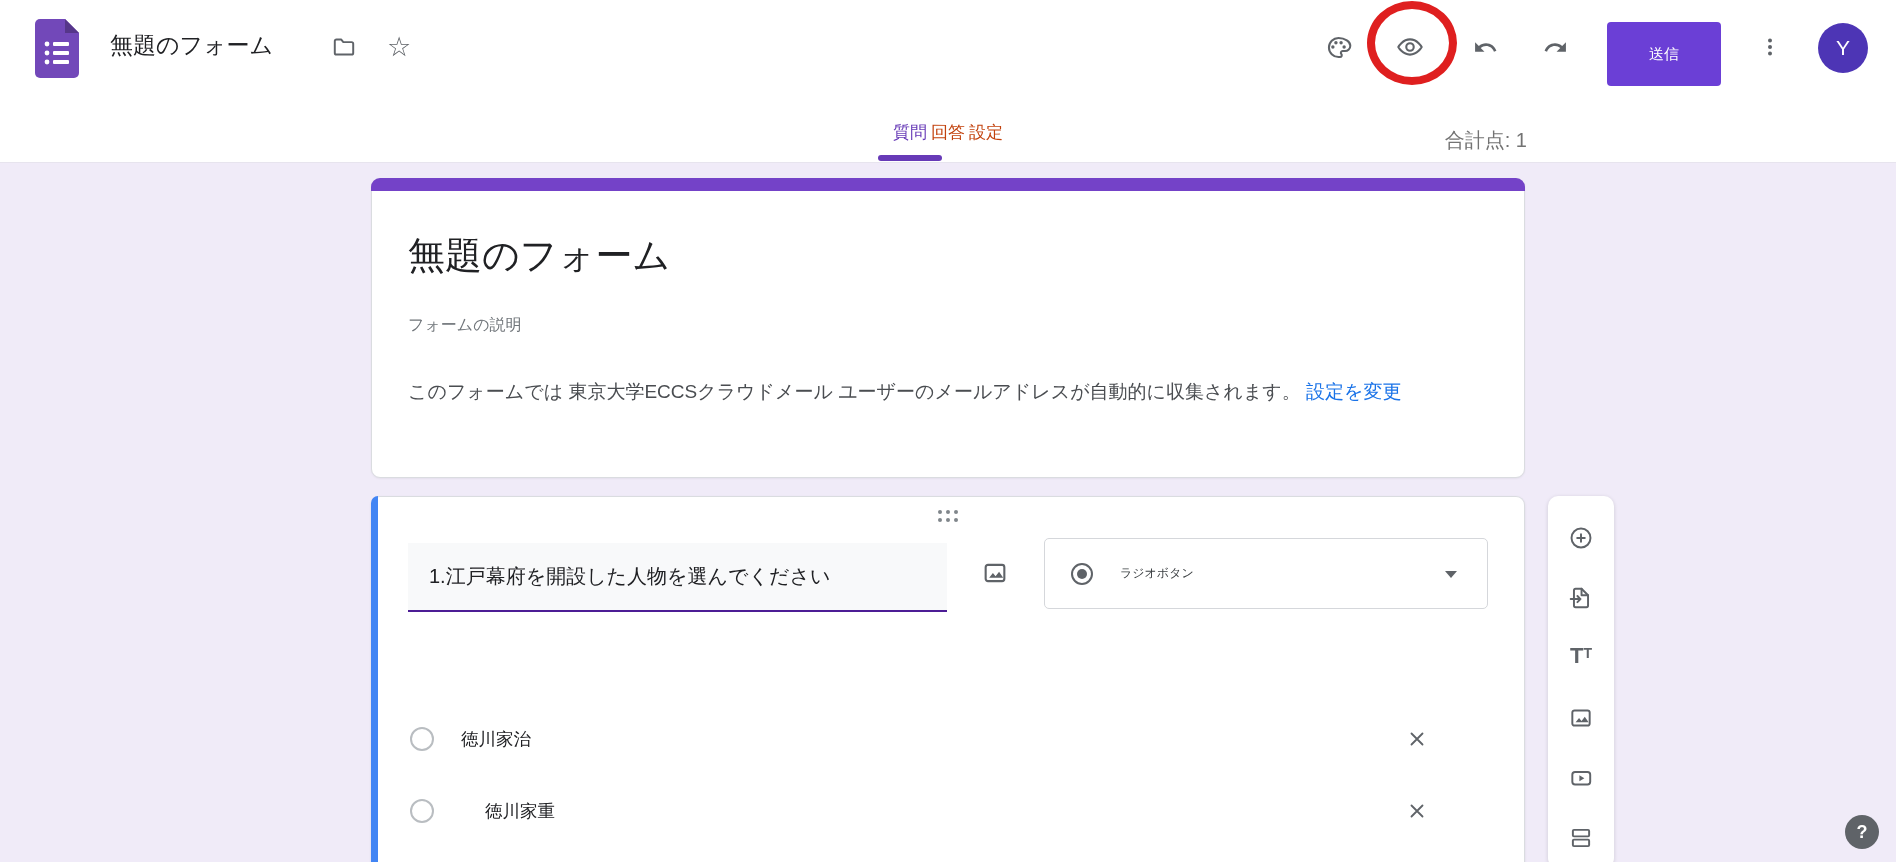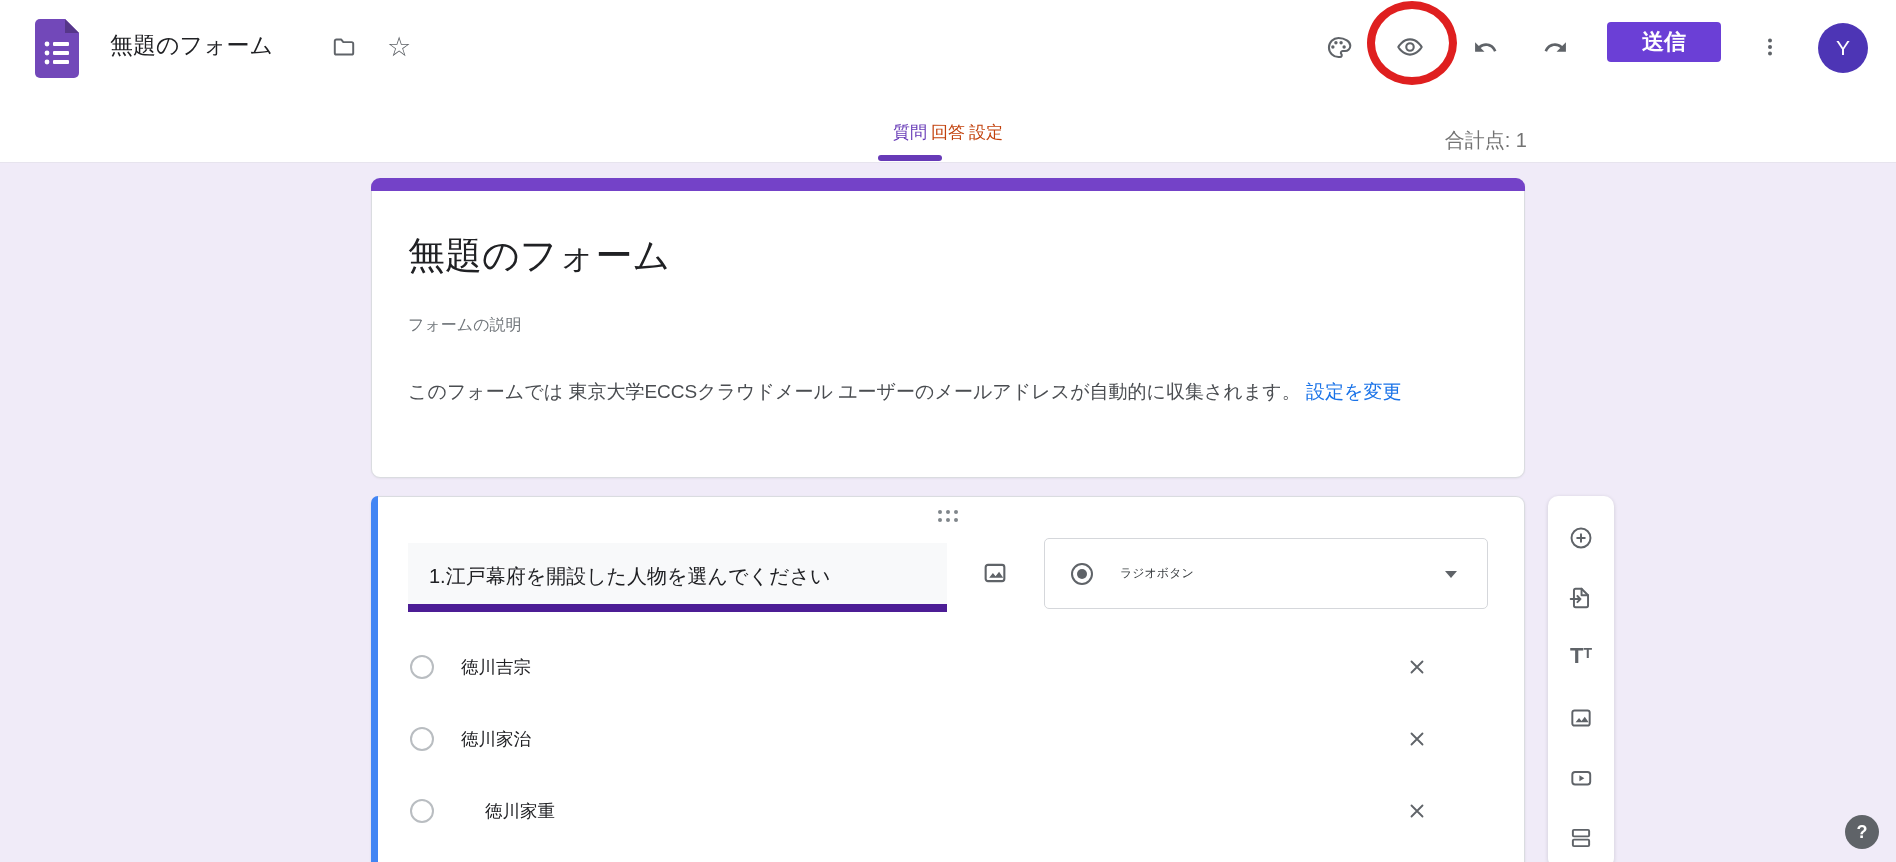--- a/index.html
+++ b/index.html
@@ -14,22 +14,22 @@
   .fillg{fill:#5f6368;}
 
   
   .header{position:absolute;left:0;top:0;width:1896px;height:162px;background:#ffffff;border-bottom:1px solid #e7e4ee;}
   .logo{position:absolute;left:35px;top:19px;width:44px;height:59px;cursor:pointer;}
   .doc-title{position:absolute;left:110px;top:30px;font-size:23px;color:#202124;}
   .hicon{position:absolute;width:36px;height:36px;top:29px;display:flex;align-items:center;justify-content:center;border-radius:50%;cursor:pointer;}
   .star-glyph{font-size:27px;color:#5f6368;line-height:27px;}
   .save-status{position:absolute;left:453px;top:28px;width:200px;font-size:14.5px;line-height:22px;color:#5f6368;}
   .annotation{position:absolute;left:1367px;top:1px;width:90px;height:84px;border:8px solid #df1f1f;border-radius:50%;box-sizing:border-box;pointer-events:none;}
-  .send-btn{position:absolute;left:1607px;top:22px;width:114px;height:40px;background:#6b3fd6;color:#ffffff;
-    border:none;border-radius:4px;font-size:22px;font-family:inherit;cursor:pointer;font-weight:bold;}
+  .send-btn{position:absolute;left:1607px;top:22px;width:114px;height:64px;background:#6b3fd6;color:#ffffff;
+    border:none;border-radius:4px;font-size:15px;font-family:inherit;cursor:pointer;}
   .avatar{position:absolute;left:1818px;top:23px;width:50px;height:50px;border-radius:50%;background:#4d35b5;
     color:#fff;font-size:21px;display:flex;align-items:center;justify-content:center;cursor:pointer;}
 
   
   .tabs{position:absolute;left:0;top:120px;width:100%;display:flex;justify-content:center;}
   .tab{position:relative;font-size:17px;line-height:25px;color:#c2410c;cursor:pointer;padding:0 2px;}
   .tab.active{color:#673ab7;}
   .tab.active::after{content:"";position:absolute;left:50%;transform:translateX(-50%);top:35px;width:64px;height:6px;
     background:#673ab7;border-radius:3px;}
   .total-points{position:absolute;right:369px;top:127px;font-size:20px;color:#737373;margin-left:33px;}
@@ -44,21 +44,21 @@
   .email-notice a{color:#1a73e8;text-decoration:none;cursor:pointer;}
 
   
   .q-card{position:absolute;left:371px;top:496px;width:1154px;height:372px;background:#fff;
     border:1px solid #dadce0;border-bottom:none;border-radius:9px 9px 0 0;box-sizing:border-box;
     box-shadow:0 1px 3px rgba(0,0,0,.08);}
   .blue-bar{position:absolute;left:-1px;top:-1px;width:7px;height:372px;background:#4285f4;border-radius:9px 0 0 0;}
   .drag-dots{position:absolute;left:566px;top:13px;display:grid;grid-template-columns:repeat(3,4px);grid-template-rows:repeat(2,4px);gap:4px;cursor:grab;}
   .drag-dots i{width:4px;height:4px;border-radius:50%;background:#80868b;}
   .q-input{position:absolute;left:36px;top:46px;width:539px;height:69px;background:#f8f9fa;
-    border-bottom:8px solid #4c1d95;box-sizing:border-box;font-size:20px;color:#202124;
+    border-bottom:2px solid #4c1d95;box-sizing:border-box;font-size:20px;color:#202124;
     padding-left:21px;line-height:67px;white-space:nowrap;overflow:hidden;cursor:text;}
   .img-btn{position:absolute;left:605px;top:58px;width:36px;height:36px;display:flex;align-items:center;justify-content:center;cursor:pointer;border-radius:50%;}
   .type-select{position:absolute;left:672px;top:41px;width:444px;height:71px;border:1px solid #d5d7db;border-radius:5px;
     box-sizing:border-box;display:flex;align-items:center;cursor:pointer;background:#fff;}
   .radio-glyph{width:22px;height:22px;border:2.5px solid #5f6368;border-radius:50%;box-sizing:border-box;
     margin-left:26px;display:flex;align-items:center;justify-content:center;}
   .radio-glyph i{width:10px;height:10px;border-radius:50%;background:#5f6368;}
   .type-label{margin-left:27px;font-size:12px;color:#3c4043;}
   .caret{position:absolute;right:30px;top:32px;width:0;height:0;border-left:6px solid transparent;border-right:6px solid transparent;border-top:7px solid #5f6368;}
 
@@ -193,29 +193,20 @@
   </div>
 
   <div class="type-select">
     <span class="radio-glyph">
         <i></i>
       </span>
     <span class="type-label">ラジオボタン</span>
     <span class="caret"></span>
   </div>
 
-  <div class="opt-row" style="top:146px;">
-    <span class="opt-circle"></span>
-    <span class="opt-label">徳川吉宗</span>
-    <span class="opt-close">
-      <svg width="22" height="22" viewBox="0 0 24 24">
-        <path d="M6 6 18 18 M18 6 6 18" stroke="#5f6368" stroke-width="2" stroke-linecap="round"></path>
-      </svg>
-    </span>
-  </div>
 
   <div class="opt-row" style="top:218px;">
     <span class="opt-circle"></span>
     <span class="opt-label">徳川家治</span>
     <span class="opt-close">
       <svg width="22" height="22" viewBox="0 0 24 24">
         <path d="M6 6 18 18 M18 6 6 18" stroke="#5f6368" stroke-width="2" stroke-linecap="round"></path>
       </svg>
     </span>
   </div>

